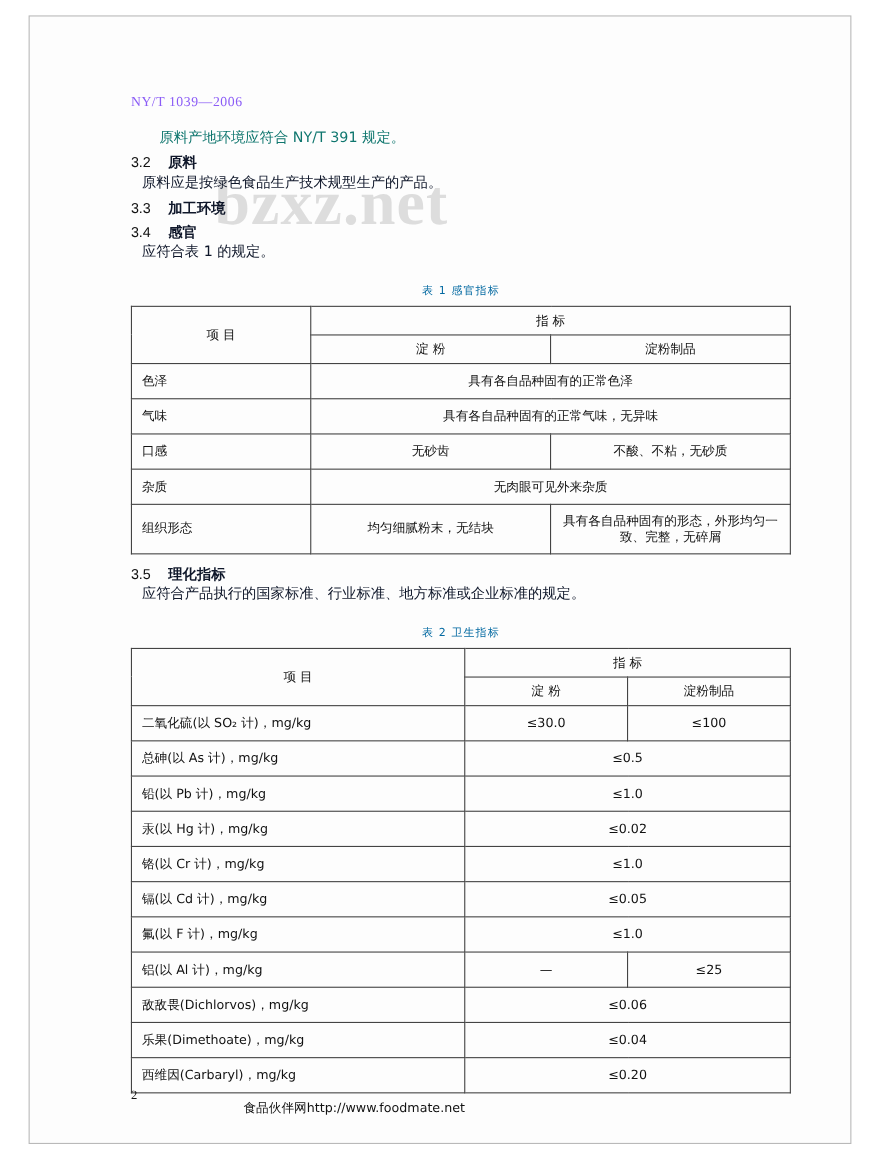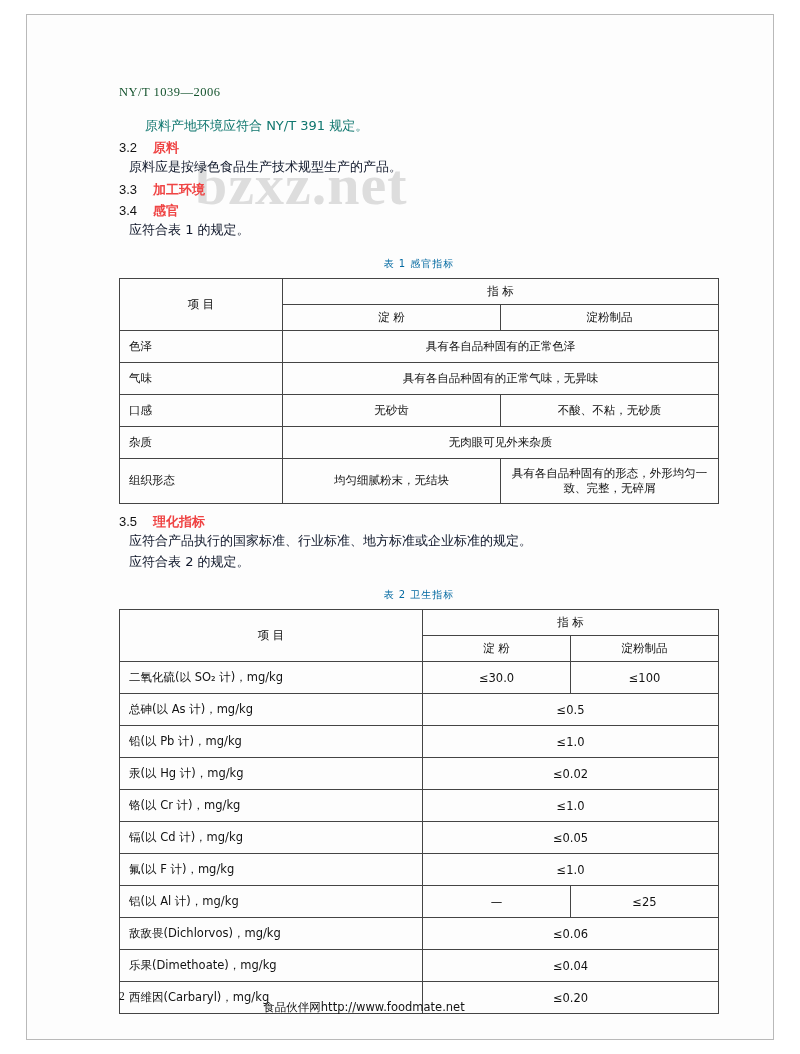--- a/index.html
+++ b/index.html
@@ -31,21 +31,21 @@
   .content {
     position: absolute;
     left: 92px;
     top: 70px;
     width: 600px;
   }
   .doc-header {
     font-family: "Liberation Serif", serif;
     font-size: 12.5px;
     letter-spacing: 0.5px;
-    color: #14532d;
+    color: #8b5cf6;
     margin-bottom: 16px;
   }
   .line {
     font-family: "DejaVu Sans", sans-serif;
     font-size: 13px;
     color: #0f766e;
     line-height: 1.55;
     white-space: nowrap;
   }
   .indent-1 { margin-left: 26px; }
@@ -57,21 +57,21 @@
   .clause-num {
     font-family: Liberation Sans, sans-serif;
     font-size: 13px;
     width: 34px;
     flex: 0 0 34px;
     color: #111;
   }
   .clause-title {
     font-size: 13px;
     font-weight: bold;
-    color: #ef4444;
+    color: #0f172a;
   }
   .clause-body {
     margin-left: 10px;
     font-size: 13px;
     color: #0f172a;
     line-height: 1.6;
   }
   .tbl-caption {
     text-align: center;
     font-size: 10px;
@@ -111,21 +111,20 @@
     color: #111;
   }
   .footer-note {
     position: absolute;
     left: 0;
     top: 1000px;
     width: 644px;
     text-align: center;
     font-size: 11.5px;
     color: #111;
-    padding-left: 42px;
   }
   .watermark {
     position: absolute;
     left: 168px;
     top: 136px;
     font-family: "Liberation Serif", serif;
     font-size: 58px;
     font-weight: bold;
     color: rgba(150,150,150,0.30);
     letter-spacing: 1px;
@@ -202,21 +201,20 @@
         </table>
 
       <div class="spacer-sm"></div>
 
       <div class="clause">
         <span class="clause-num">3.5</span>
         <span class="clause-title">理化指标</span>
       </div>
       <div class="clause-body">应符合产品执行的国家标准、行业标准、地方标准或企业标准的规定。</div>
 
-      <div class="clause-body">应符合表 2 的规定。</div>
 
       <div class="tbl-caption">表 2  卫生指标</div>
       <table class="dt">
         <tbody>
             <tr>
           <td class="ctr t2-c1" rowspan="2">项      目</td>
           <td class="ctr" colspan="2">指      标</td>
         </tr>
         <tr>
           <td class="ctr t2-c2">淀    粉</td>

